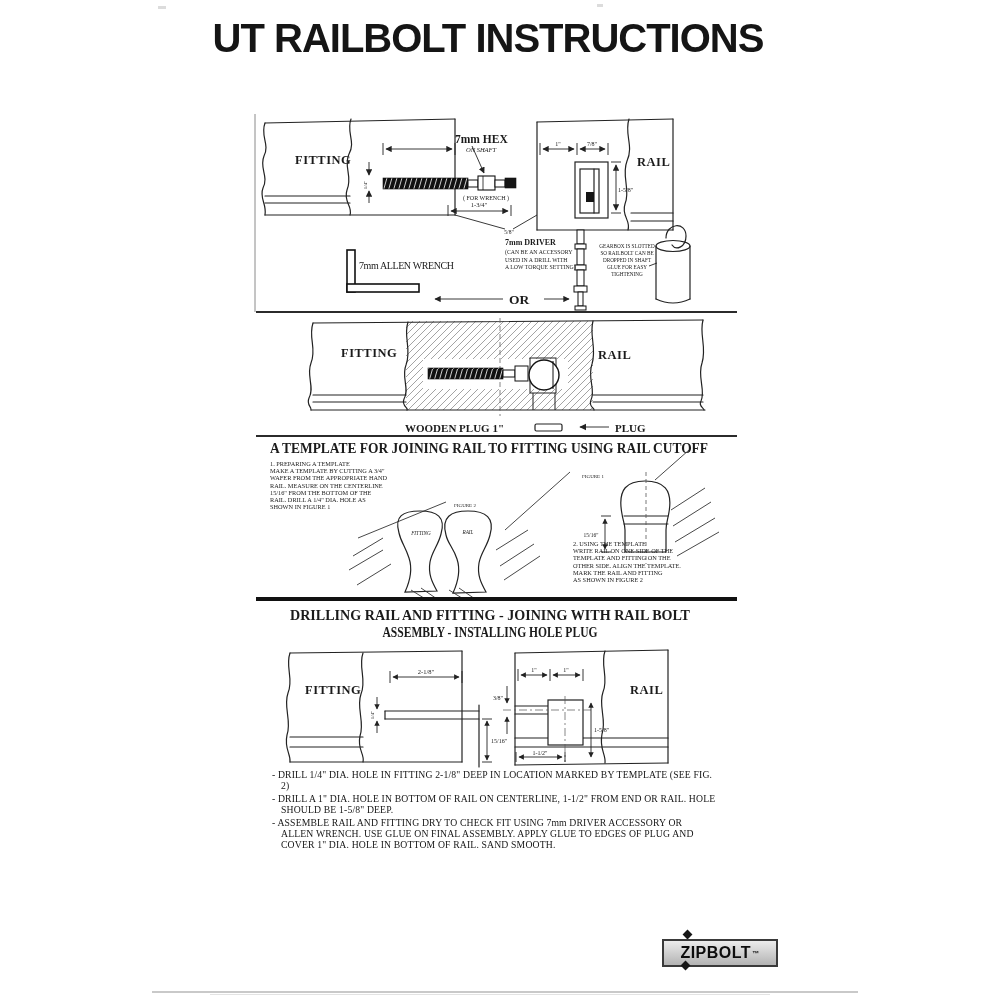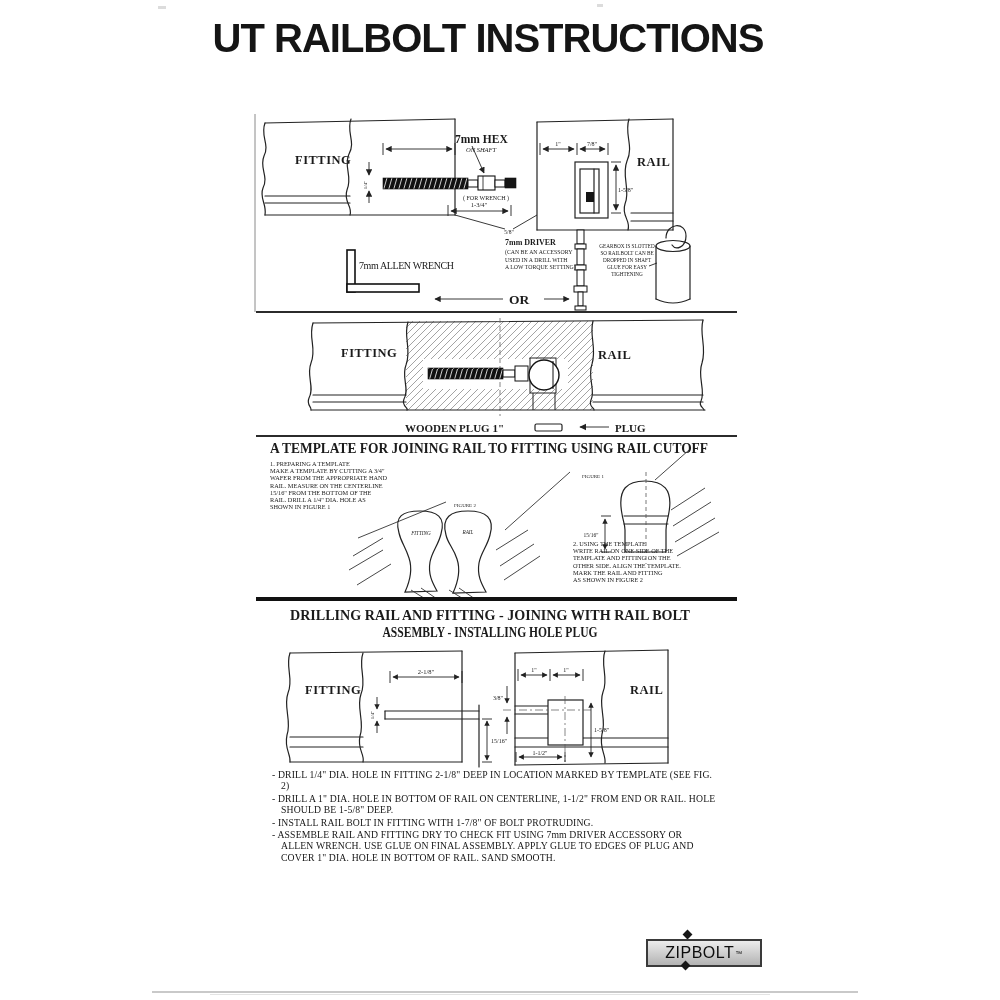--- a/index.html
+++ b/index.html
@@ -10,23 +10,23 @@
          font-family:"Liberation Sans",sans-serif;font-size:40px;font-weight:700;
          letter-spacing:-1px;color:#151515;}
   .divider{background:#2b2b2b;}
   svg text{fill:#1b1b1b;font-family:"Liberation Serif",serif;}
   .ink{stroke:#222;fill:none;stroke-width:1.2;stroke-linecap:round;}
   .thin{stroke:#333;stroke-width:0.9;}
   .dim{stroke:#222;stroke-width:0.9;}
   #bullets{left:272px;top:769px;width:444px;font-size:9.7px;line-height:11.4px;
            letter-spacing:0.15px;color:#171717;}
   #bullets p{margin:0 0 1px 0;padding-left:9px;text-indent:-9px;}
-  #logo{left:646px;top:939px;width:112px;height:24px;display:flex;align-items:center;justify-content:center;
+  #logo{left:662px;top:939px;width:112px;height:24px;display:flex;align-items:center;justify-content:center;
         background:linear-gradient(180deg,#ececec,#b3b3b3);border:2px solid #3a3a3a;
-        font-family:"Liberation Sans",sans-serif;font-weight:400;font-size:16px;letter-spacing:0.5px;color:#0d0d0d;}
+        font-family:"Liberation Sans",sans-serif;font-weight:700;font-size:16px;letter-spacing:0.5px;color:#0d0d0d;}
   #logo sup{font-size:7px;margin-left:1px;}
   .diamond{width:7px;height:7px;background:#161616;transform:rotate(45deg);}
   .artifact{background:#dcdcdc;}
 </style>
 </head>
 <body>
 
 <div id="page">
 
   <div class="abs artifact" style="left:158px;top:6px;width:8px;height:3px;"></div>
@@ -392,21 +392,20 @@
       <line x1="263" y1="150" x2="263" y2="160"></line>
       <line x1="312" y1="150" x2="312" y2="160"></line>
       <line x1="266" y1="155" x2="309" y2="155" marker-start="url(#aD)" marker-end="url(#aD)"></line>
     </g>
     <text x="287" y="152.5" font-size="6" text-anchor="middle">1-1/2"</text>
   </svg>
 
   <div id="bullets" class="abs">
     <p>- DRILL 1/4" DIA. HOLE IN FITTING 2-1/8" DEEP IN LOCATION MARKED BY TEMPLATE (SEE FIG. 2)</p>
     <p>- DRILL A 1" DIA. HOLE IN BOTTOM OF RAIL ON CENTERLINE, 1-1/2" FROM END OR RAIL. HOLE SHOULD BE 1-5/8" DEEP.</p>
-    <p>- INSTALL RAIL BOLT IN FITTING WITH 1-7/8" OF BOLT PROTRUDING.</p>
     <p>- ASSEMBLE RAIL AND FITTING DRY TO CHECK FIT USING 7mm DRIVER ACCESSORY OR ALLEN WRENCH. USE GLUE ON FINAL ASSEMBLY. APPLY GLUE TO EDGES OF PLUG AND COVER 1" DIA. HOLE IN BOTTOM OF RAIL. SAND SMOOTH.</p>
   </div>
 
   <div class="abs diamond" style="left:684px;top:931px;"></div>
   <div id="logo" class="abs">
     <span>ZIPBOLT</span>
       <sup>™</sup>
   </div>
   <div class="abs diamond" style="left:682px;top:962px;"></div>
 

